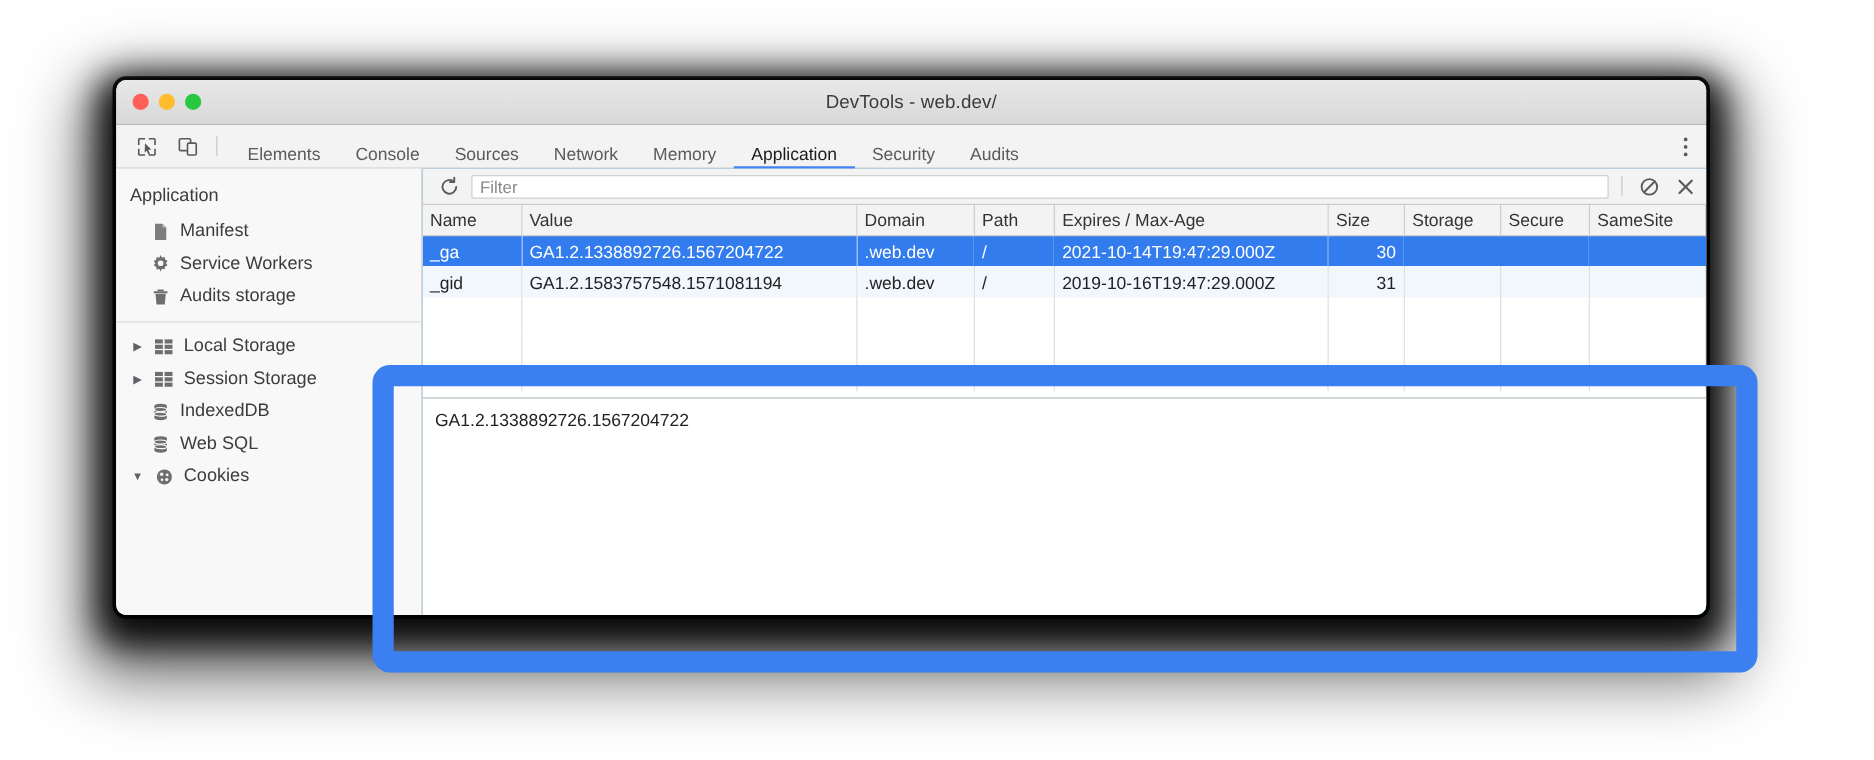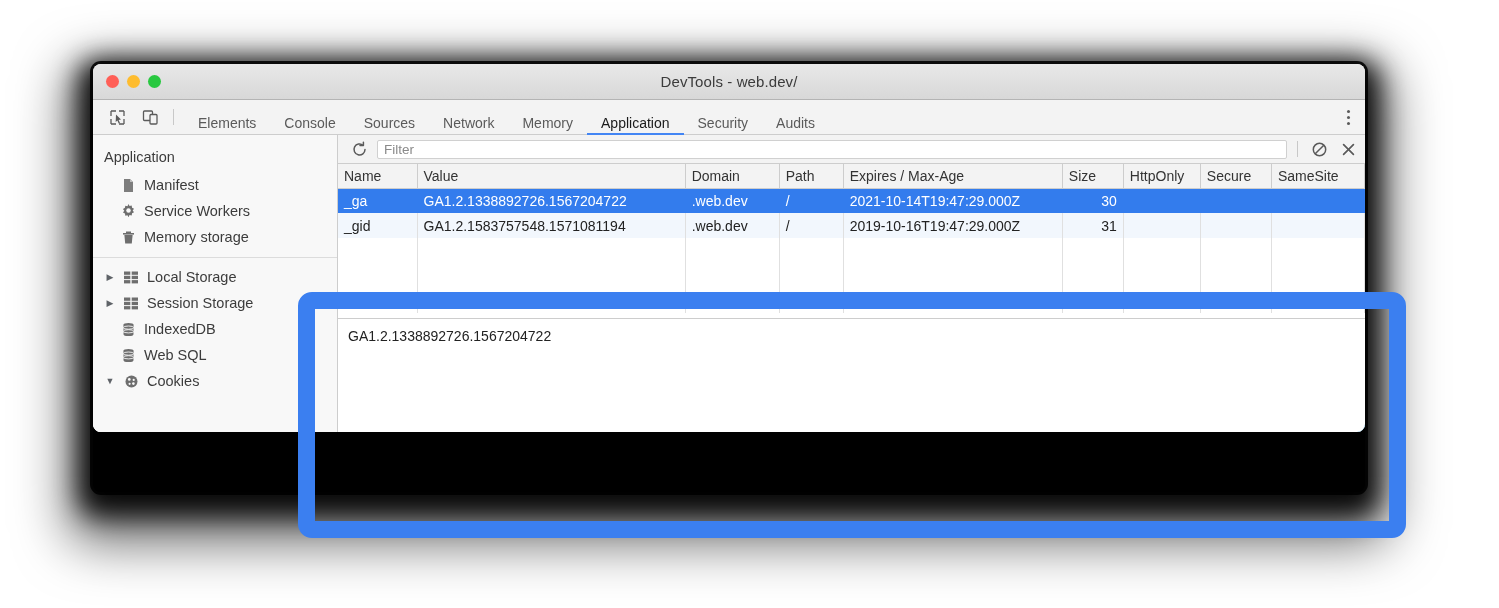--- a/index.html
+++ b/index.html
@@ -23,21 +23,21 @@
       0 10px 26px 14px rgba(0,0,0,0.92),
       0 0 0 3px rgba(0,0,0,0.88),
       0 26px 52px 26px rgba(0,0,0,0.55);
     background: #000;
   }
 
   
   #devtools-window {
     position: absolute;
     left: 93px; top: 64px;
-    width: 1272px; height: 368px;
+    width: 1272px; height: 428px;
     border-radius: 8px;
     overflow: hidden;
     background: #ffffff;
     display: flex;
     flex-direction: column;
   }
 
   
   .titlebar {
     height: 36px;
@@ -393,21 +393,21 @@
       </div>
 
       <div class="side-item indent1">
         <span class="sic">
           <svg width="15" height="15" viewBox="0 0 15 15">
             <path d="M5 1.5 h5 v1.5 h-5 z" fill="#6e6e6e"></path>
             <rect x="2" y="3" width="11" height="1.6" fill="#6e6e6e"></rect>
             <path d="M3.4 5 h8.2 l-.8 8.5 h-6.6 z" fill="#6e6e6e"></path>
           </svg>
         </span>
-        <span class="side-label">Memory storage</span>
+        <span class="side-label">Audits storage</span>
       </div>
 
       <div class="side-divider"></div>
 
 
       <div class="side-item">
         <span class="twisty">▶</span>
         <span class="sic">
           <svg width="15" height="13" viewBox="0 0 15 13">
             <rect x="0" y="0.5" width="6.3" height="3.3" fill="#6e6e6e"></rect>
@@ -519,21 +519,21 @@
               <col style="width:93px">
           </colgroup>
           <thead>
             <tr>
               <th>Name</th>
               <th>Value</th>
               <th>Domain</th>
               <th>Path</th>
               <th>Expires / Max-Age</th>
               <th>Size</th>
-              <th>HttpOnly</th>
+              <th>Storage</th>
               <th>Secure</th>
               <th>SameSite</th>
             </tr>
           </thead>
           <tbody>
             <tr class="row-selected">
               <td>_ga</td>
               <td>GA1.2.1338892726.1567204722</td>
               <td>.web.dev</td>
               <td>/</td>

